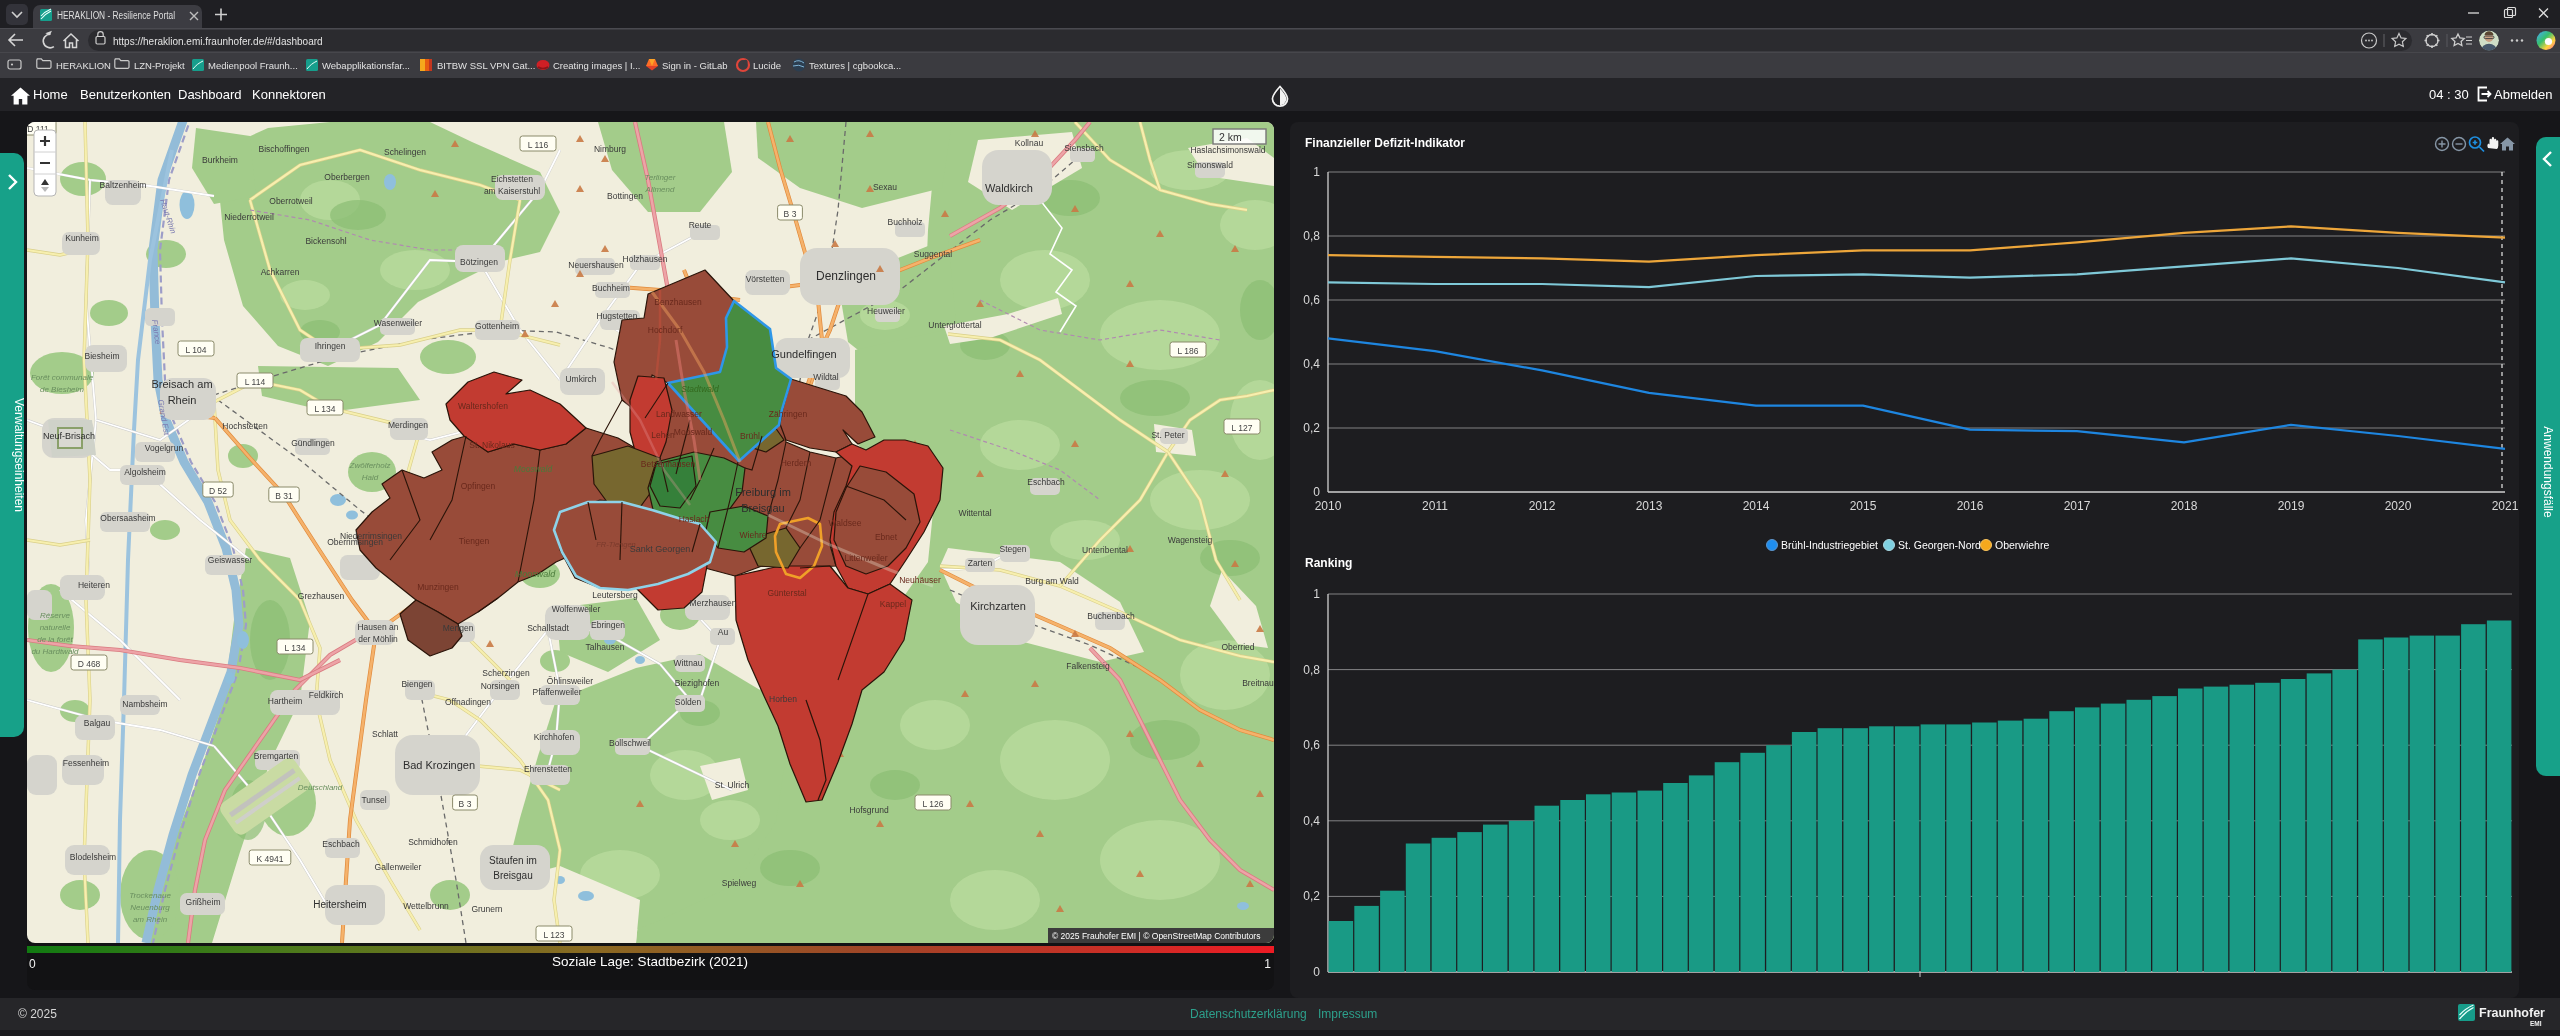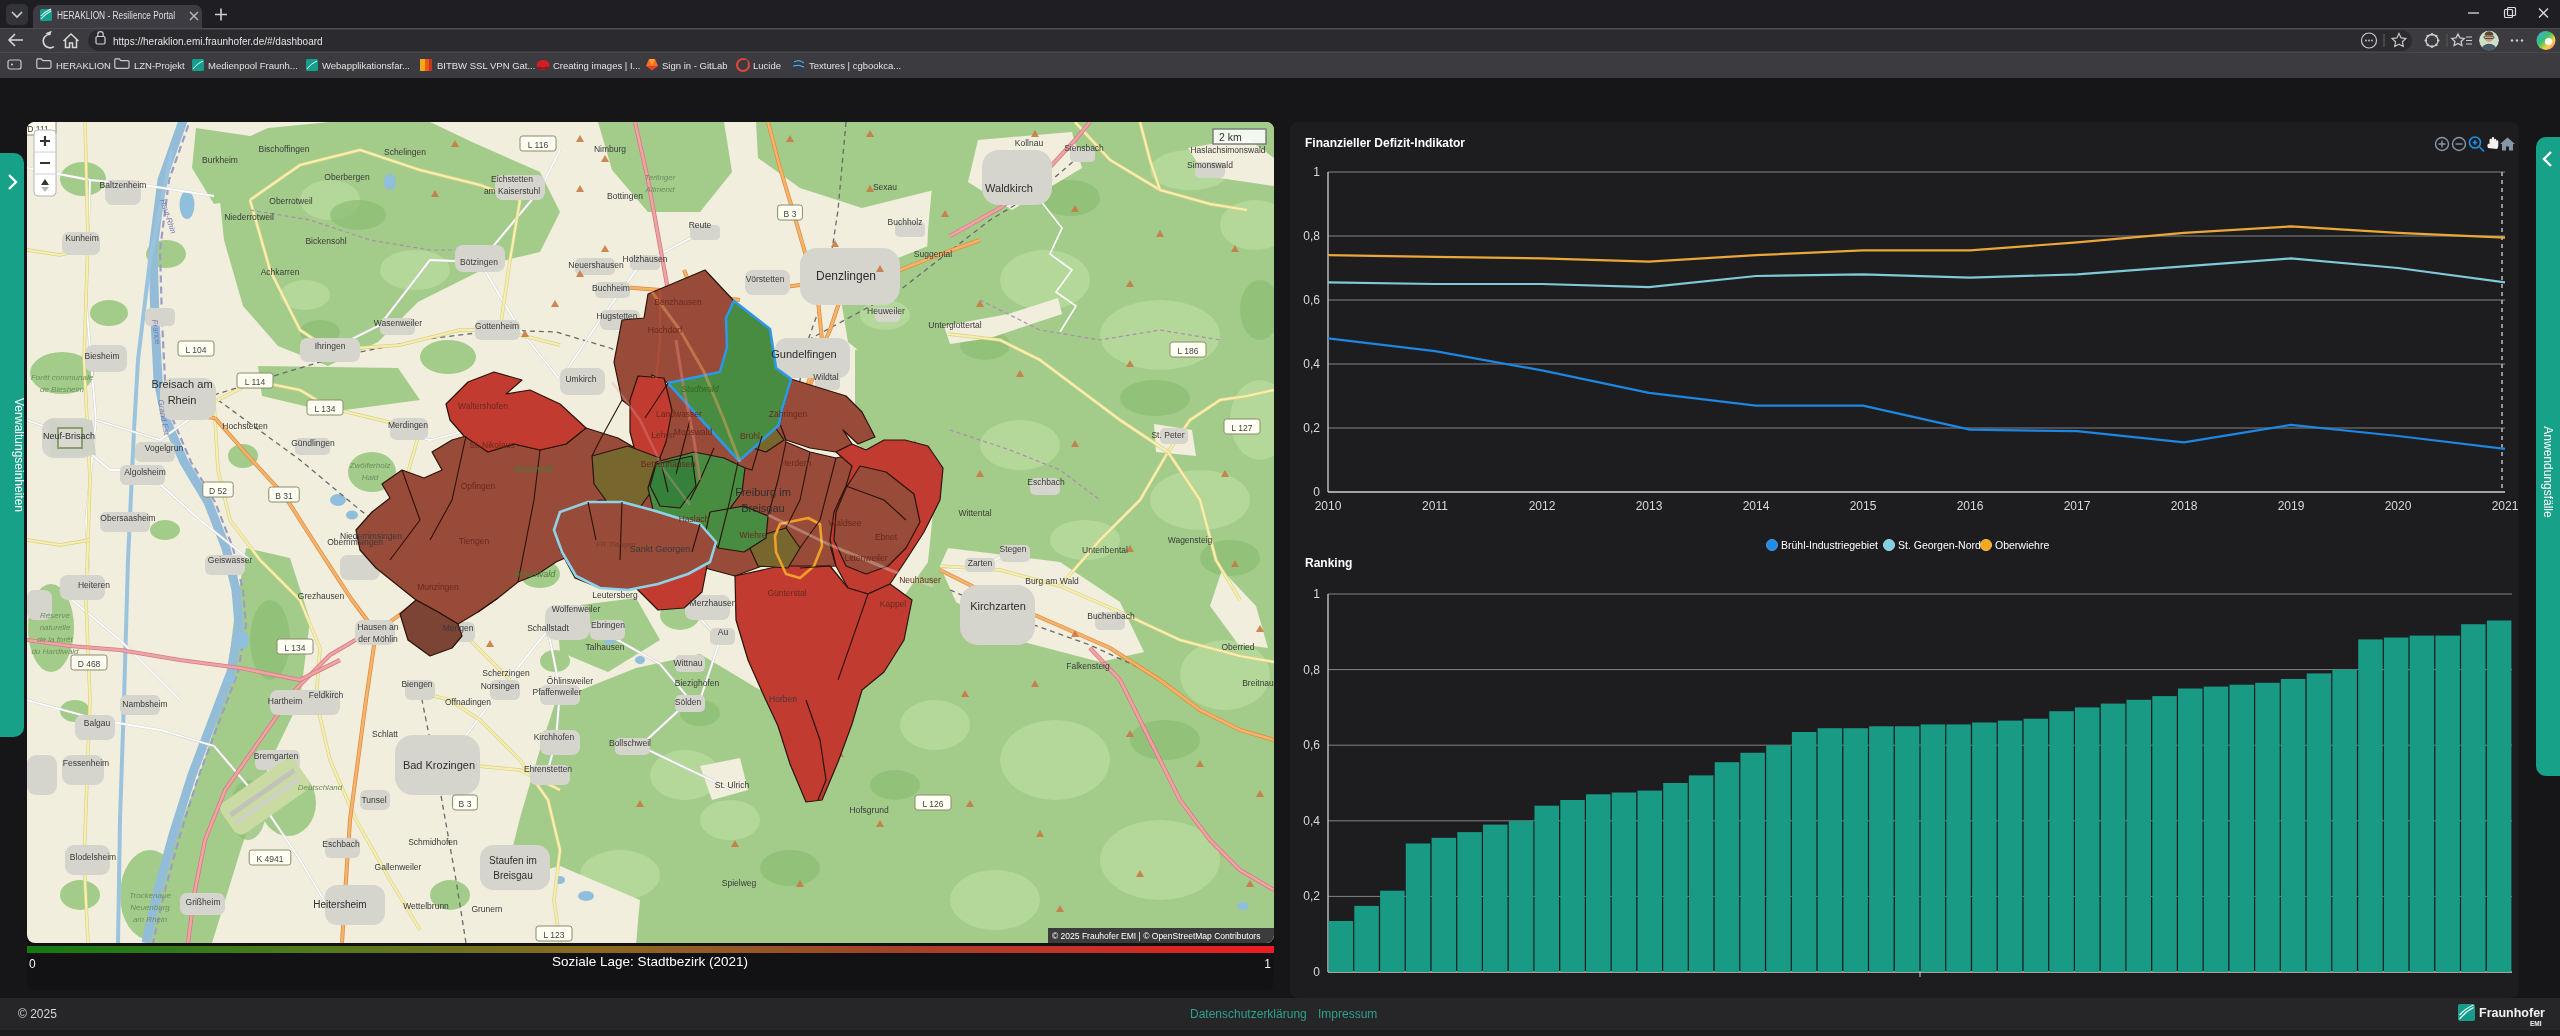--- a/index.html
+++ b/index.html
@@ -104,20 +104,34 @@
       <path d="M649 59 l3 7 l3 -7" fill="#fca326"></path>
 <text x="662" y="68.5" font-size="9.5" fill="#e2e2e2">Sign in - GitLab</text>
 <circle cx="743" cy="65" r="6" fill="none" stroke="#e0453a" stroke-width="2.2"></circle>
       <circle cx="745.5" cy="62" r="2.2" fill="#3b3b40"></circle>
 <text x="753" y="68.5" font-size="9.5" fill="#e2e2e2">Lucide</text>
 <circle cx="799" cy="65" r="6.5" fill="#2c3e50"></circle>
       <path d="M794 62 q5 -3 10 1 m-11 3 q6 -2 11 1" stroke="#7fb3d5" stroke-width="1" fill="none"></path>
 <text x="809" y="68.5" font-size="9.5" fill="#e2e2e2">Textures | cgbookca...</text>
 </svg>
 
+<div style="position:absolute;left:0;top:78px;width:2560px;height:33px;background:#232327">
+<svg width="2560" height="33">
+ <path d="M20.5 9.5 l-9.5 8.2 h2.6 v8.8 h5.2 v-5.4 h3.4 v5.4 h5.2 v-8.8 h2.6 z" fill="#ffffff"></path>
+ <text x="33" y="21" font-size="13" fill="#ffffff">Home</text>
+ <text x="80" y="21" font-size="13" fill="#ffffff">Benutzerkonten</text>
+ <text x="178" y="21" font-size="13" fill="#ffffff">Dashboard</text>
+ <text x="252" y="21" font-size="13" fill="#ffffff">Konnektoren</text>
+ <path d="M1280 8.5 c-4.5 5 -7.5 8.5 -7.5 12.2 a7.5 7.5 0 0 0 15 0 c0 -3.7 -3 -7.2 -7.5 -12.2 z" fill="none" stroke="#f2f2f2" stroke-width="1.8"></path>
+ <path d="M1280 10.5 c-3.8 4.3 -6.3 7.5 -6.3 10.4 a6.3 6.3 0 0 0 6.3 6.3 z" fill="#232327"></path>
+ <path d="M1280 10.5 c3.8 4.3 6.3 7.5 6.3 10.4 a6.3 6.3 0 0 1 -6.3 6.3 z" fill="#f2f2f2"></path>
+ <text x="2429" y="21" font-size="13" fill="#ffffff">04 : 30</text>
+ <path d="M2487 9.5 h-8.5 v13 h8.5 m-5.5 -6.5 h9 m-3 -3 l3 3 l-3 3" fill="none" stroke="#ffffff" stroke-width="1.8"></path>
+ <text x="2494" y="21" font-size="13" fill="#ffffff">Abmelden</text>
+</svg></div>
 <div style="position:absolute;left:27px;top:122px;width:1247px;height:868px;background:#121214;border-radius:8px"></div>
 
 <div style="position:absolute;left:27px;top:122px;width:1247px;height:821px;border-radius:8px;overflow:hidden">
 <svg width="1247" height="821" viewBox="27 122 1247 821">
  <rect x="27" y="122" width="1247" height="821" fill="#f1eedd"></rect>
  <polygon points="938,122 1274,122 1274,943 636,943 640,900 688,862 716,806 700,758 736,702 782,678 800,642 852,640 900,602 928,562 934,502 916,425 924,330 928,230" fill="#a3cc8a"></polygon>
 <polygon points="556,700 636,668 700,654 760,690 788,742 776,822 736,884 656,922 600,943 520,943 500,898 520,818 538,756" fill="#a3cc8a"></polygon>
 <polygon points="556,608 636,598 660,640 608,672 560,652" fill="#a3cc8a"></polygon>
 <polygon points="215,152 268,128 330,122 430,122 472,142 540,172 560,212 540,252 498,262 458,282 418,302 378,342 328,366 278,346 243,306 224,240" fill="#a3cc8a"></polygon>
 <polygon points="598,122 724,122 732,172 700,212 648,212 612,170" fill="#a3cc8a"></polygon>

